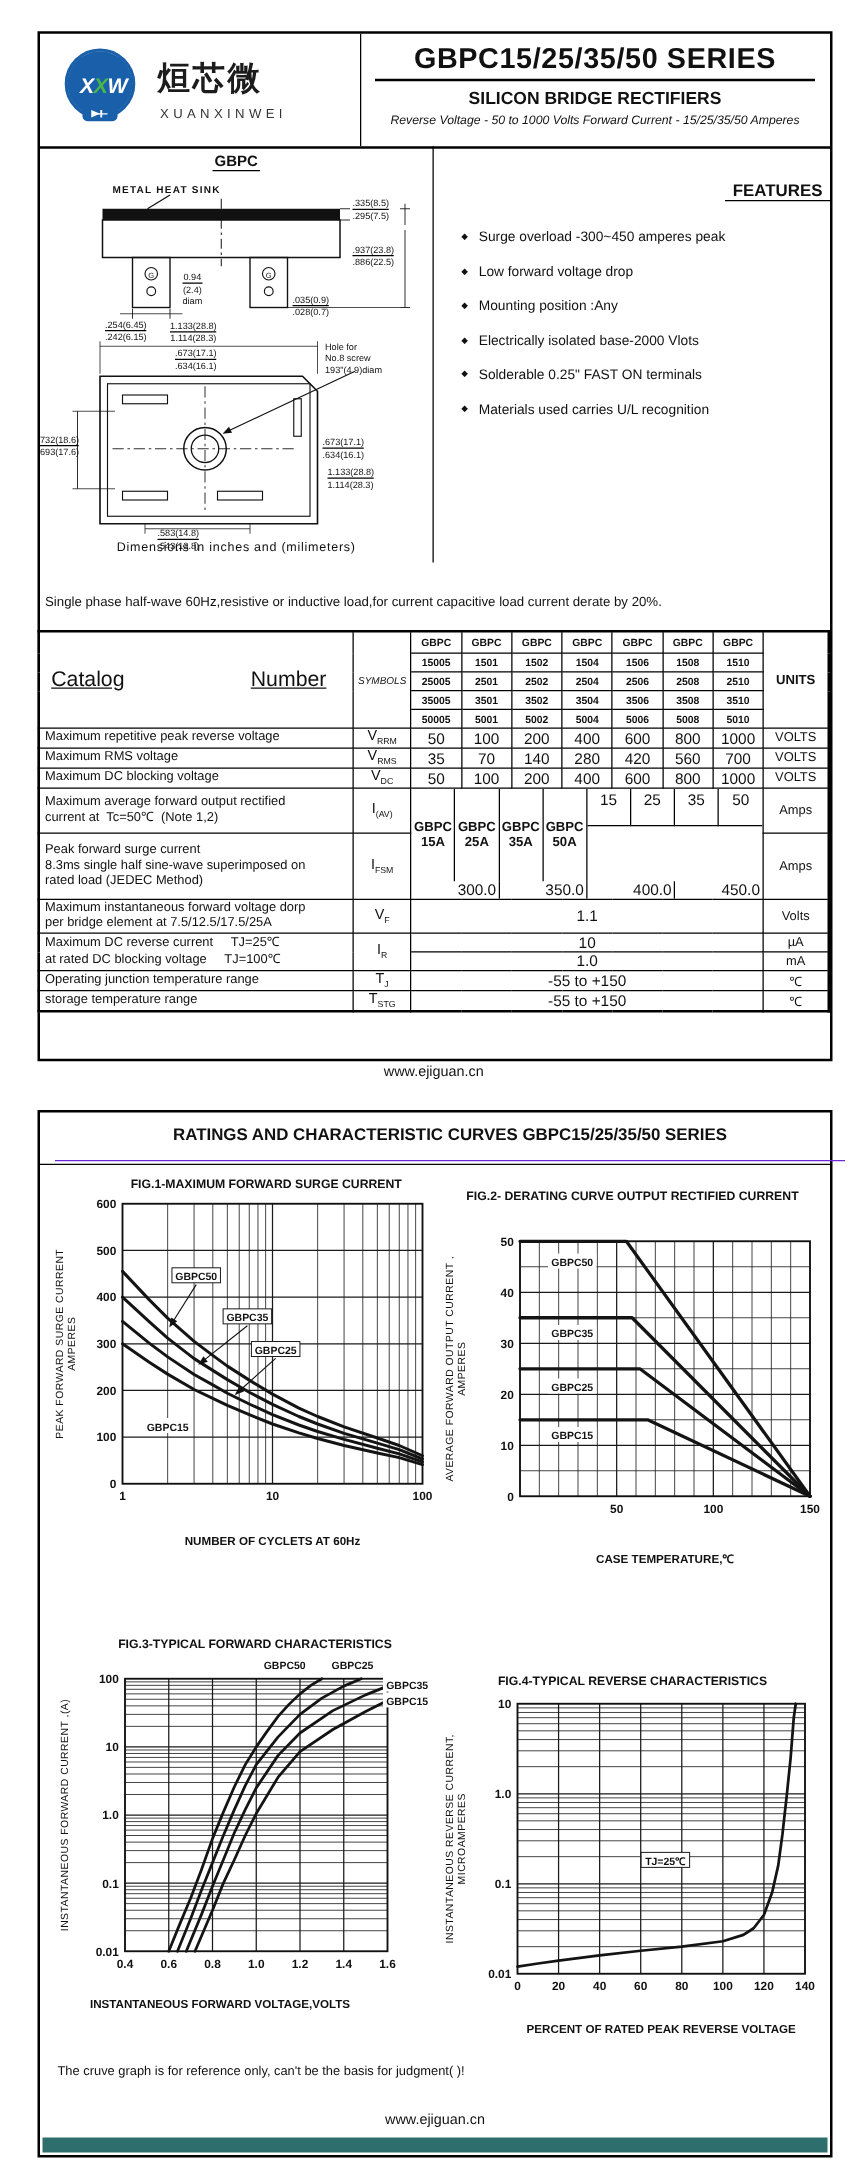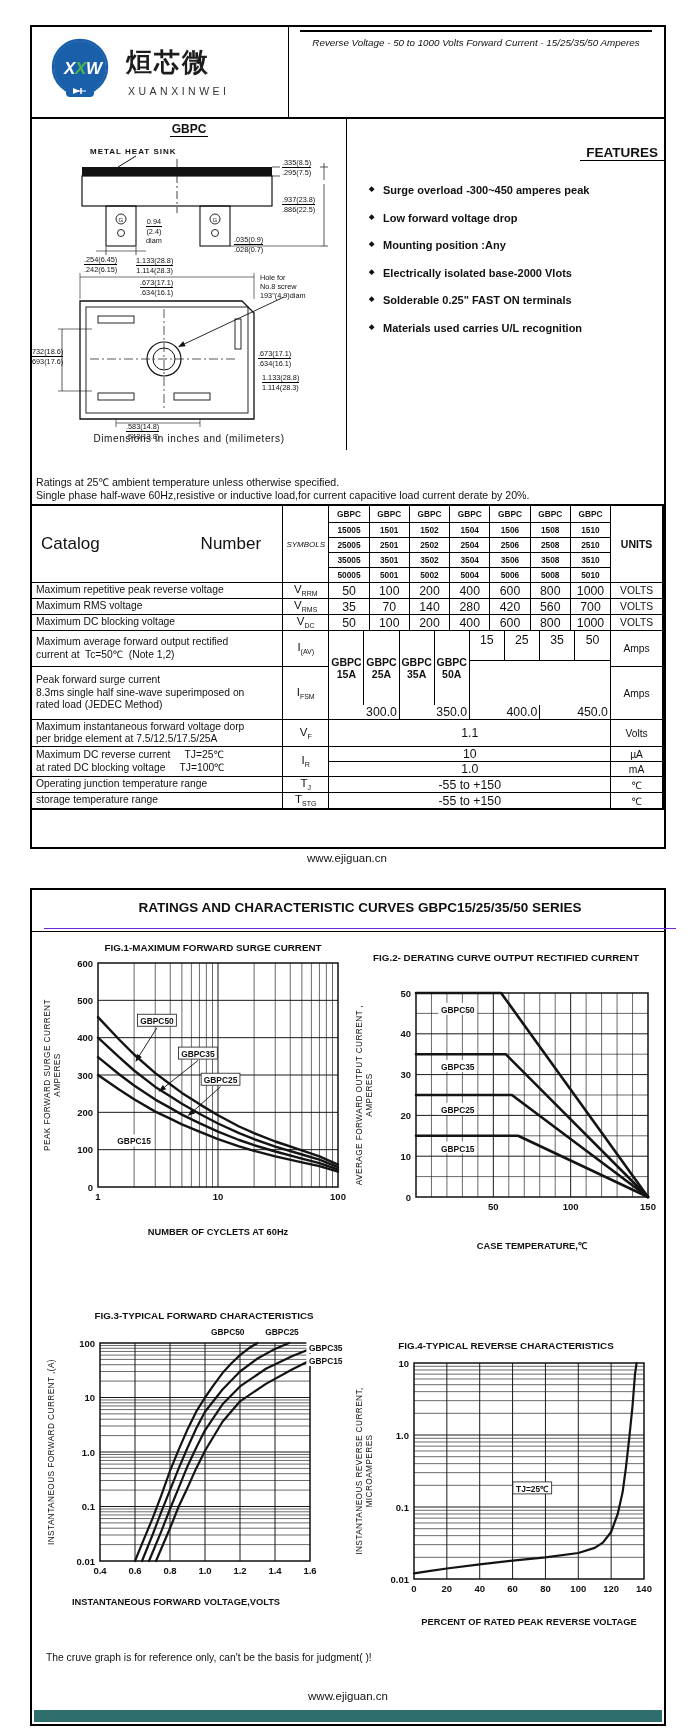--- a/index.html
+++ b/index.html
@@ -28,39 +28,39 @@
   .dim{position:absolute;font-size:7.3px;line-height:9px;white-space:nowrap;}
   .dimpair span{display:block;}
   .dimpair span:first-child{border-bottom:1px solid #000;}
   .dimtri span{display:block;}
   .dimtri.frac span:first-child{border-bottom:1px solid #000;text-align:center;}
   .hs-label{position:absolute;left:58px;top:8px;font-size:8px;font-weight:bold;letter-spacing:1px;}
   .pkg-caption{position:absolute;left:0;top:316px;width:100%;text-align:center;font-size:10px;letter-spacing:0.6px;}
   
   .feat-h{margin-top:28px;text-align:right;font-size:13.5px;font-weight:bold;}
   .feat-h span{border-bottom:1.5px solid #000;padding:0 6px;}
-  ul.feat{list-style:none;margin:24px 0 0 0;padding:0 13px 0 22px;font-weight:bold;}
+  ul.feat{list-style:none;margin:24px 0 0 0;padding:0 13px 0 22px;}
   ul.feat li{font-size:11px;margin-bottom:15.5px;position:relative;padding-left:14px;}
   ul.feat li::before{content:"◆";position:absolute;left:0;top:1px;font-size:7px;}
   
   .maxhdr{position:absolute;left:0;top:423px;width:100%;height:23px;border-top:1.5px solid #000;border-bottom:1.5px solid #000;text-align:center;font-weight:bold;font-size:13.5px;line-height:23px;letter-spacing:0.2px;}
   .notes{position:absolute;left:4px;top:449px;width:620px;font-size:10.6px;line-height:13px;}
   
   .rtable{position:absolute;left:-2px;top:477px;width:634px;border-collapse:collapse;table-layout:fixed;background:#fff;}
   .rtable td{border:1px solid #000;padding:0 3px;vertical-align:middle;overflow:hidden;}
   .rtable{border:2px solid #000;}
   td.param{font-size:10.3px;line-height:12.5px;padding-left:4px;white-space:pre-wrap;}
   td.sym{text-align:center;font-size:11.5px;}
   td.sym sub{font-size:7px;}
   td.val{text-align:center;font-size:12.3px;}
   td.unit{text-align:center;font-size:10.3px;}
   td.gbpc-h{text-align:center;font-size:8.3px;font-weight:bold;height:16px;}
   td.num{text-align:center;font-size:8.3px;font-weight:bold;height:14px;margin-top:22px;}
   td.catalog{font-size:17px;}
-  .cat-flex{display:flex;justify-content:space-between;padding:0 18px 0 6px;}
+  .cat-flex{display:flex;justify-content:space-between;padding:0 18px 0 6px;text-decoration:underline;}
   td.symhdr{text-align:center;font-size:8px;font-style:italic;}
   td.unithdr{text-align:center;font-size:10.5px;font-weight:bold;}
   tr.h15 td{height:15px;}
   tr.h29 td{height:29px;}
   tr.h43 td{height:43px;}
   tr.h26 td{height:26px;}
   tr.h14 td{height:14px;}
   td.nested{padding:0;vertical-align:top;}
   .gp-grid{display:grid;grid-template-columns:repeat(8,1fr);grid-template-rows:30px 44px;text-align:center;}
   .gp-name{grid-row:1/3;border-right:1px solid #000;display:flex;flex-direction:column;justify-content:center;font-size:10.5px;font-weight:bold;line-height:12px;}
@@ -100,21 +100,23 @@
         <rect x="24" y="52" width="28" height="12" rx="4" fill="#1a5fa9"></rect>
         <path d="M31 55 L38 58 L31 61 Z" fill="#fff"></path>
         <line x1="39" y1="55" x2="39" y2="61" stroke="#fff" stroke-width="1.5"></line>
         <line x1="33" y1="58" x2="44" y2="58" stroke="#fff" stroke-width="1"></line>
       </svg>
       <div class="logo-cn">烜芯微</div>
       <div class="logo-en">XUANXINWEI</div>
     </div>
     <div class="hdr-vline"></div>
     <div class="titleblk">
+      <div class="dtitle">GBPC15/25/35/50 SERIES</div>
       <div class="trule"></div>
+      <div class="dsub">SILICON BRIDGE RECTIFIERS</div>
       <div class="dtag">Reverse Voltage - 50 to 1000 Volts    Forward Current -  15/25/35/50 Amperes</div>
     </div>
   </div>
 
   <div class="leftcol">
     <div class="pkg-title"><span>GBPC</span></div>
     <div class="pkg">
       <svg width="312" height="292" viewBox="0 0 312 292">
 
         <line x1="104" y1="17" x2="86" y2="28" stroke="#111" stroke-width="1"></line>
@@ -223,21 +225,20 @@
       <li>Surge overload -300~450 amperes peak</li>
       <li>Low forward voltage drop</li>
       <li>Mounting position :Any</li>
       <li>Electrically isolated base-2000 Vlots</li>
       <li>Solderable 0.25" FAST ON terminals</li>
       <li>Materials used carries U/L recognition</li>
     </ul>
   </div>
 
   <div class="notes">
-    <div>Ratings at 25℃ ambient temperature unless otherwise specified.</div>
     <div>Single phase half-wave 60Hz,resistive or inductive load,for current capacitive load current derate by 20%.</div>
   </div>
 
   <table class="rtable">
     <colgroup>
         <col style="width:250px">
         <col style="width:46px">
         <col style="width:40px">
         <col style="width:40px">
         <col style="width:40px">

